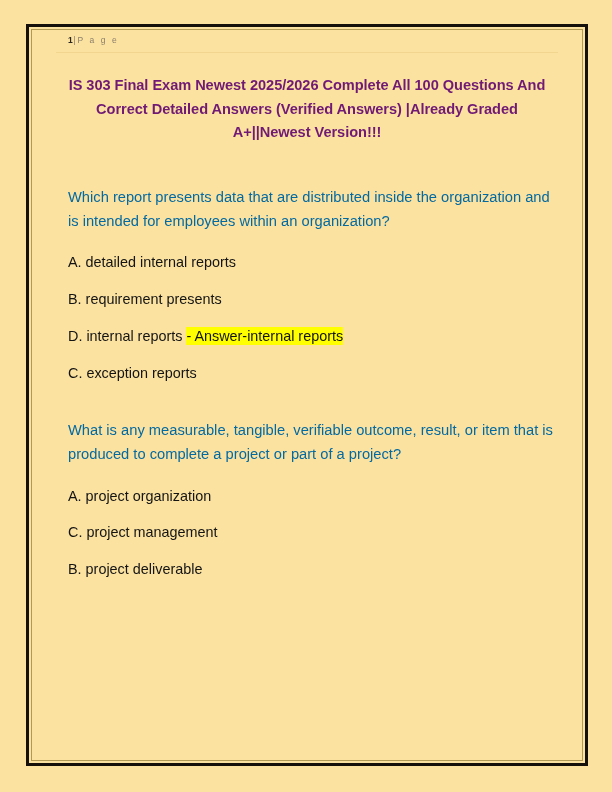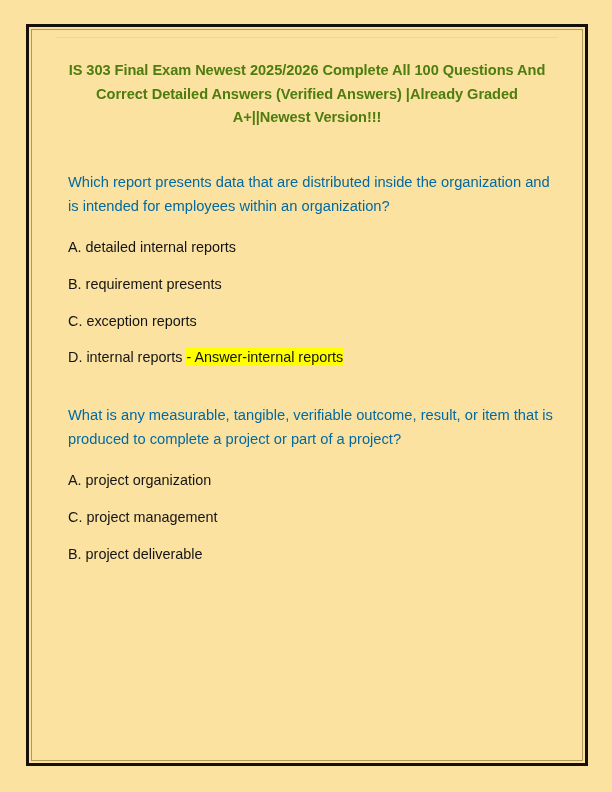--- a/index.html
+++ b/index.html
@@ -75,21 +75,21 @@
   .header-rule {
     margin: 7px 17px 0 17px;
     height: 1px;
     background: #f2d68f;
   }
 
   
   .doc-title {
     margin: 21px 26px 0 26px;
     text-align: center;
-    color: #4d7c0f;
+    color: #701a75;
     font-weight: bold;
     font-size: 14.6px;
     line-height: 1.62;
     letter-spacing: -0.05px;
   }
 
   
   .qa-block {
     margin: 0 18px 0 29px;
   }
@@ -123,42 +123,45 @@
 </head>
 <body>
 
 <div class="page">
 
   <div class="page-border-outer"></div>
   <div class="page-border-inner"></div>
 
   <div class="content">
 
+    <div class="page-header">
+      <span class="pg-num">1</span><span class="pg-sep">|</span><span class="pg-label">P a g e</span>
+    </div>
     <div class="header-rule"></div>
 
     <div class="doc-title">IS 303 Final Exam Newest 2025/2026 Complete All 100 Questions And Correct Detailed Answers (Verified Answers) |Already Graded A+||Newest Version!!!</div>
 
     <div class="qa-block">
       <p class="question q1">Which report presents data that are distributed inside the organization and is intended for employees within an organization?</p>
       <div class="options">
         <div class="option">
           <span>A.</span>
           <span>detailed internal reports</span>
         </div>
         <div class="option">
           <span>B.</span>
           <span>requirement presents</span>
         </div>
         <div class="option">
+          <span>D.</span>
+          <span>internal reports </span><span class="hl">- Answer-internal reports</span>
+        </div>
+        <div class="option">
           <span>C.</span>
           <span>exception reports</span>
-        </div>
-        <div class="option">
-          <span>D.</span>
-          <span>internal reports </span><span class="hl">- Answer-internal reports</span>
         </div>
       </div>
     </div>
 
     <div class="qa-block">
       <p class="question q2">What is any measurable, tangible, verifiable outcome, result, or item that is produced to complete a project or part of a project?</p>
       <div class="options">
         <div class="option">
           <span>A.</span>
           <span>project organization</span>

